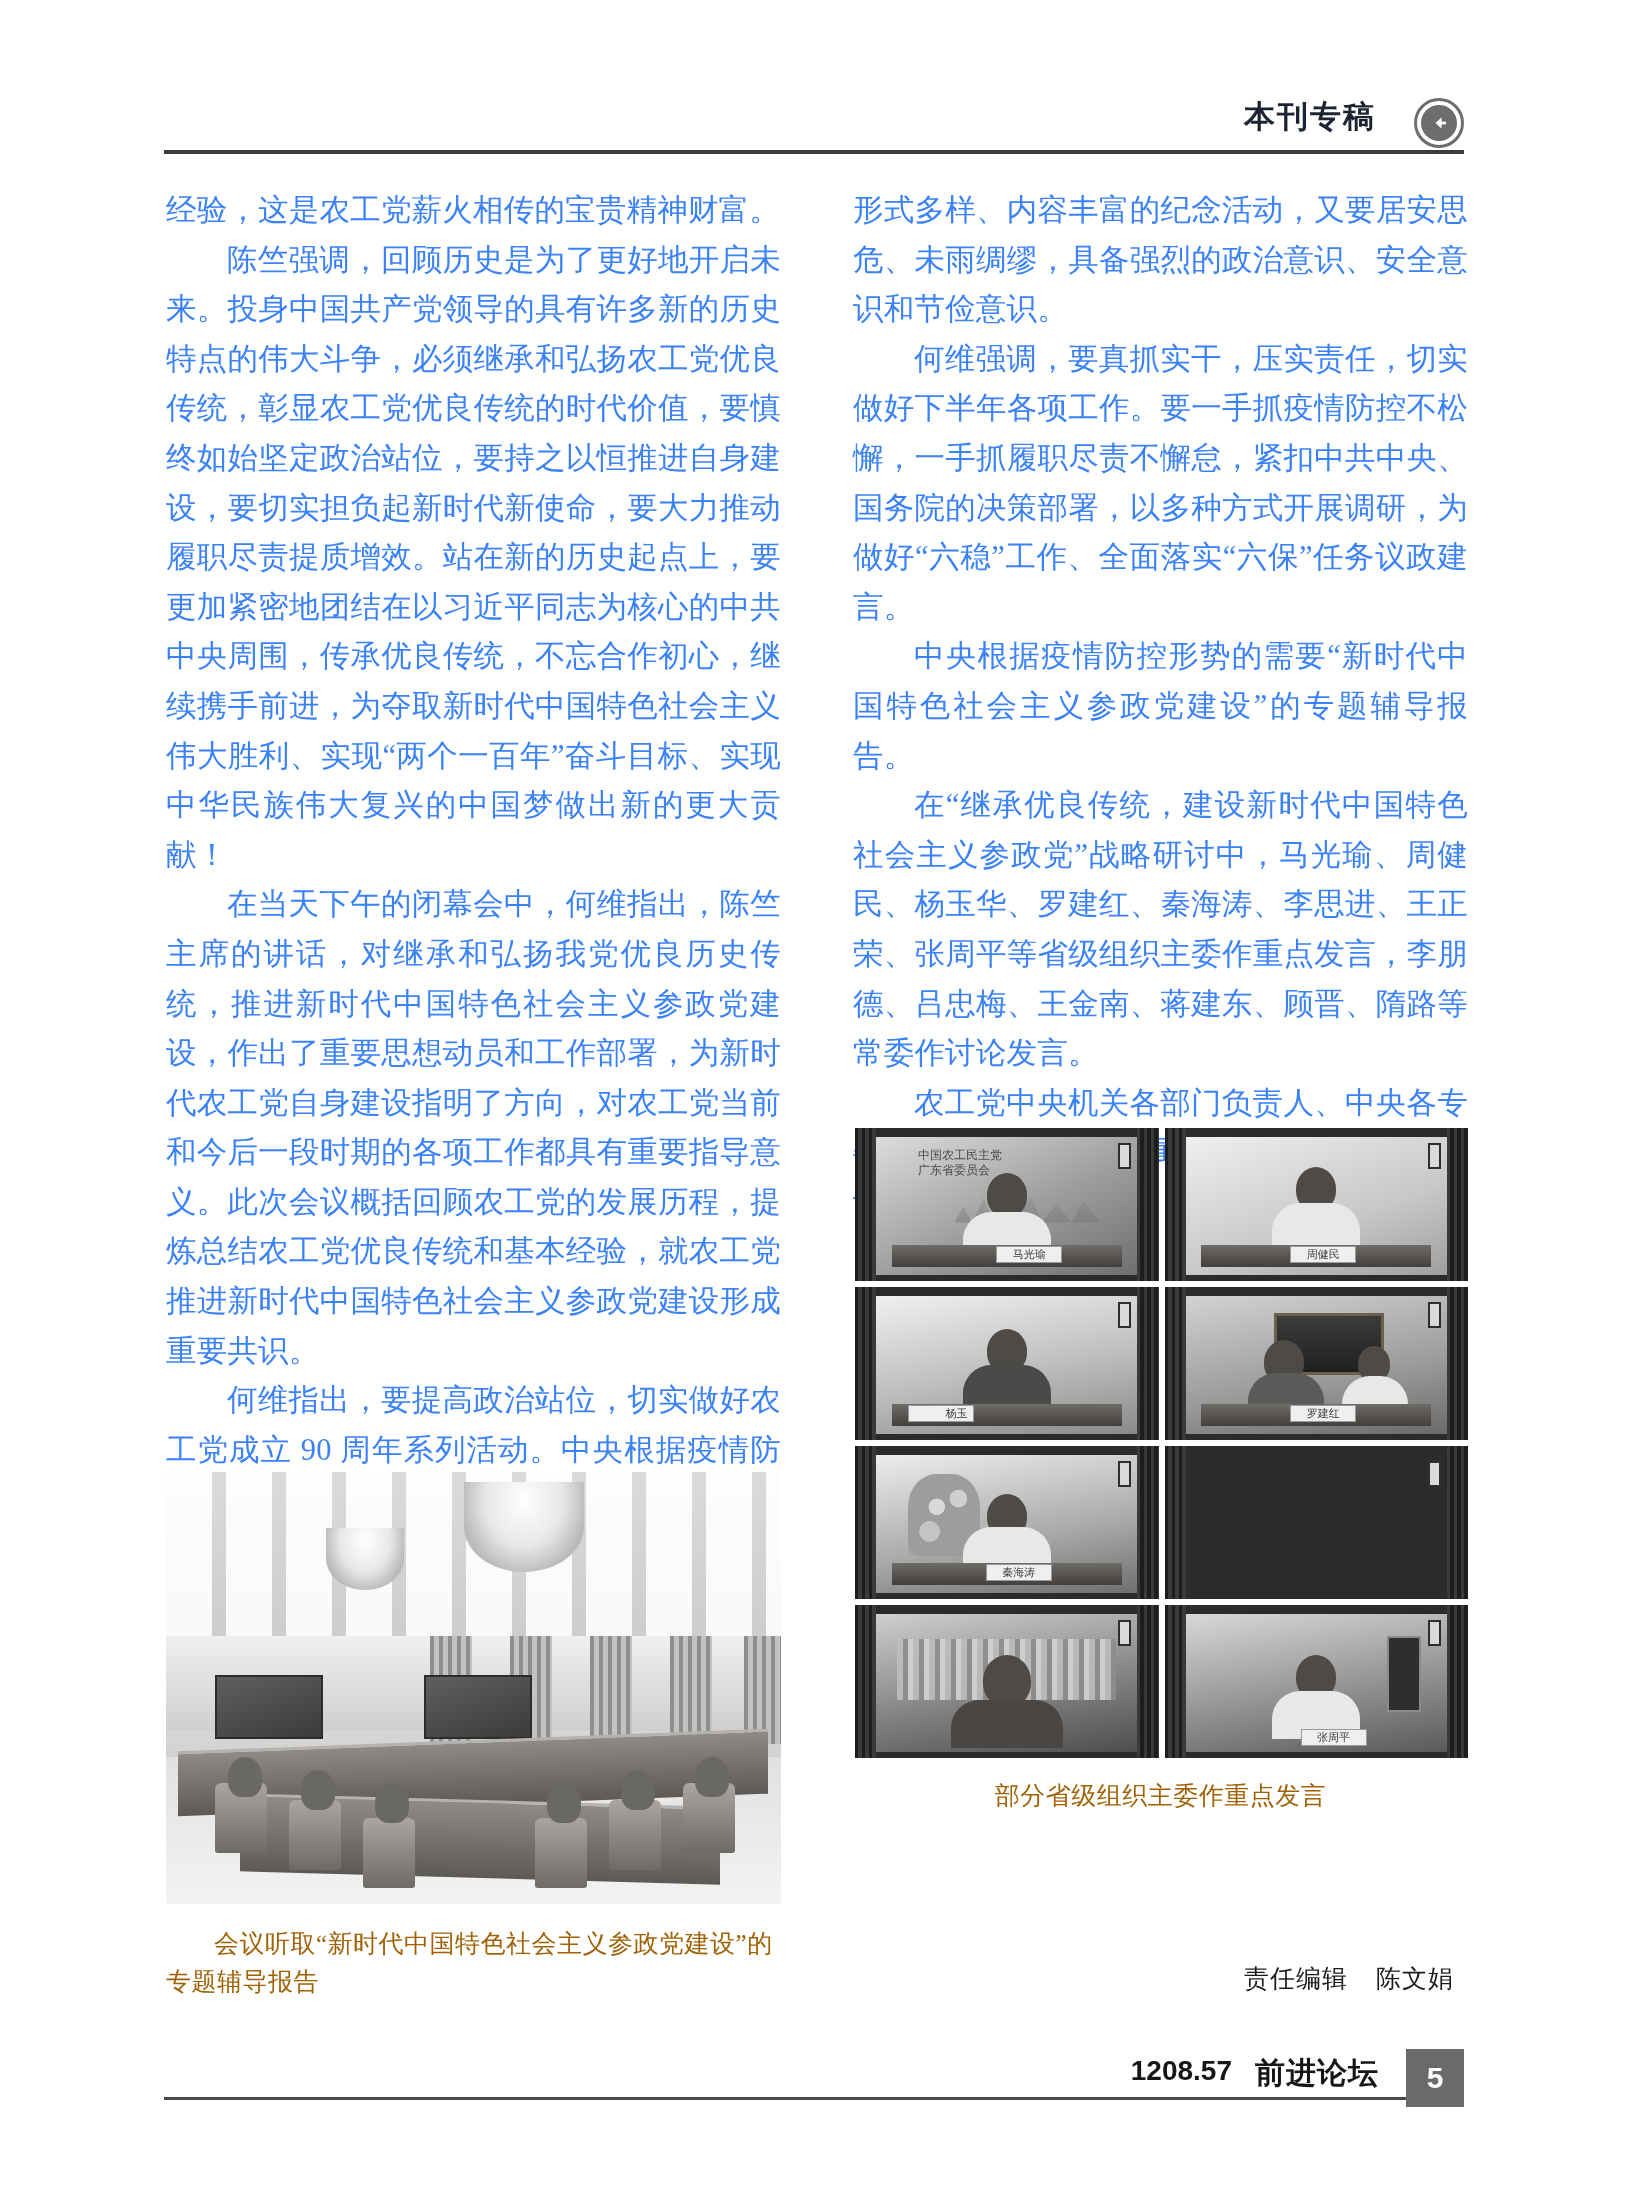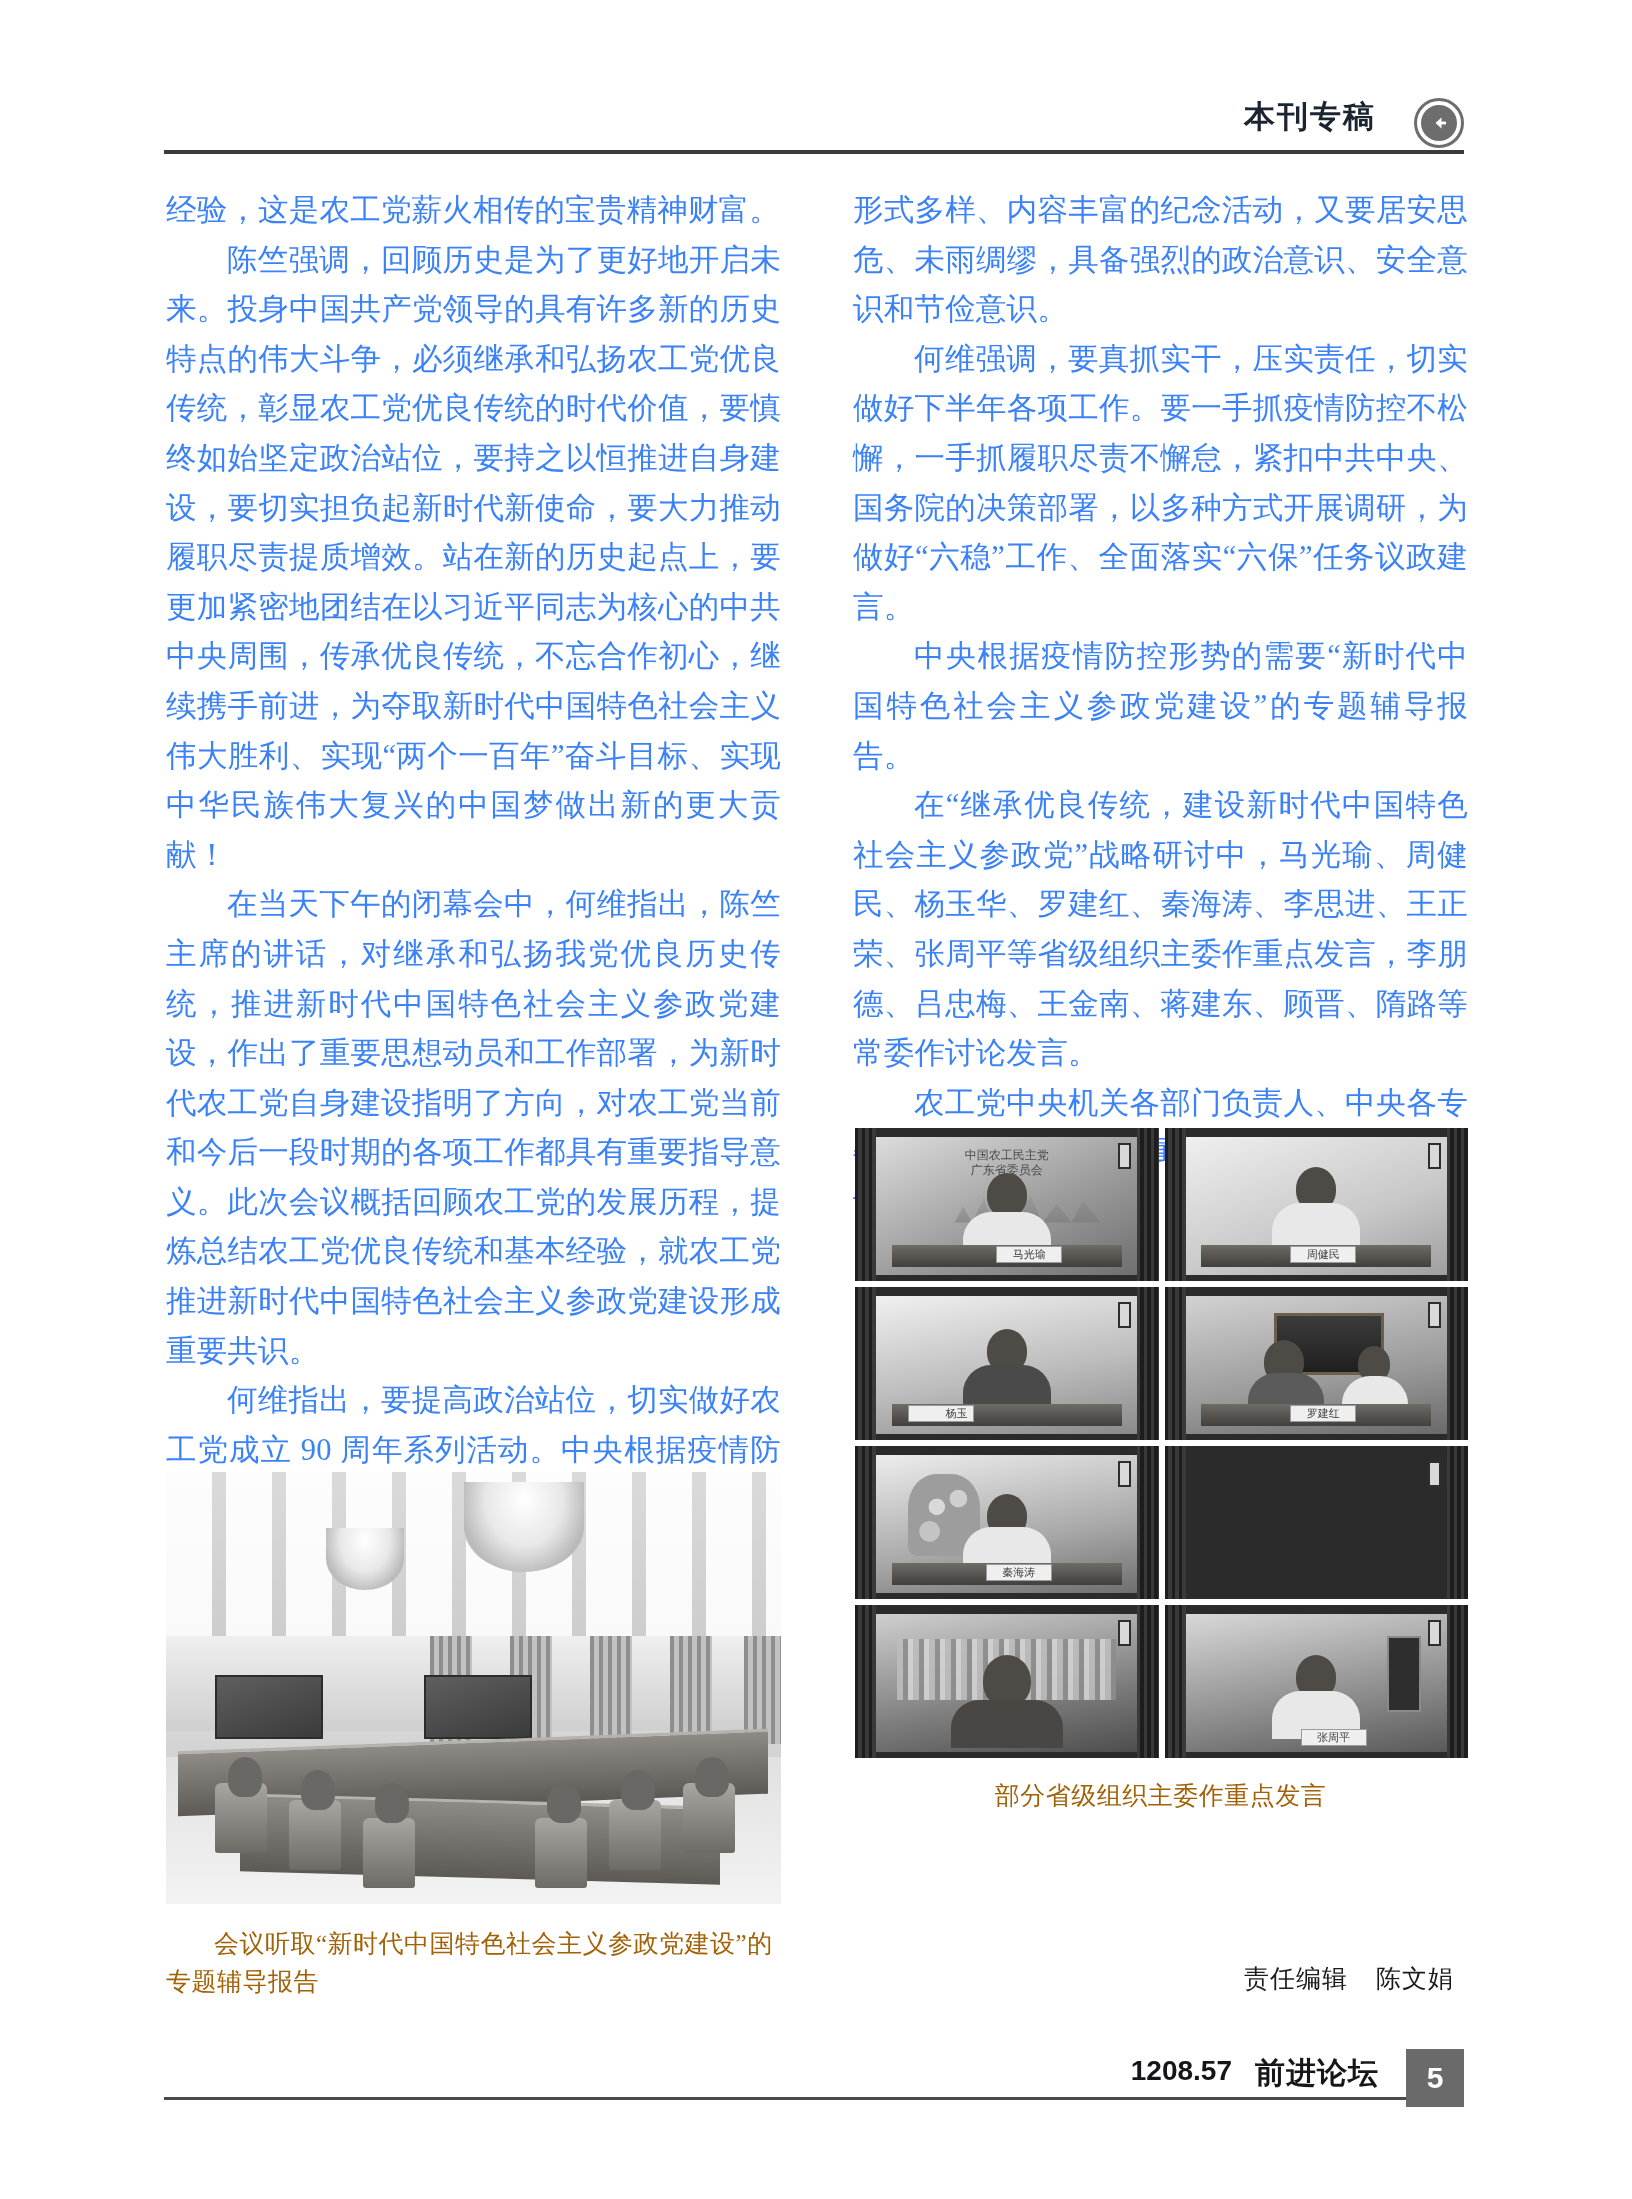--- a/index.html
+++ b/index.html
@@ -216,21 +216,20 @@
     font-size: 11px;
     line-height: 15px;
     text-align: center;
     color: #3a3a3a;
     font-family: "Liberation Serif", "DejaVu Serif", serif;
     overflow: hidden;
   }
   .vc .banner {
     position: absolute;
     left: 16%; top: 8%; right: 16%;
-    text-align: center;
     font-size: 12px;
     line-height: 15px;
     color: #4a4a4a;
     font-family: "Liberation Serif", "DejaVu Serif", serif;
   }
   .vc .skyline {
     position: absolute; left: 30%; right: 14%; top: 34%; height: 28%;
     background:
       linear-gradient(180deg, rgba(150,150,150,0) 0%, rgba(120,120,120,.55) 100%);
     clip-path: polygon(0% 100%, 6% 58%, 12% 100%, 20% 36%, 26% 100%, 34% 48%, 42% 100%,

